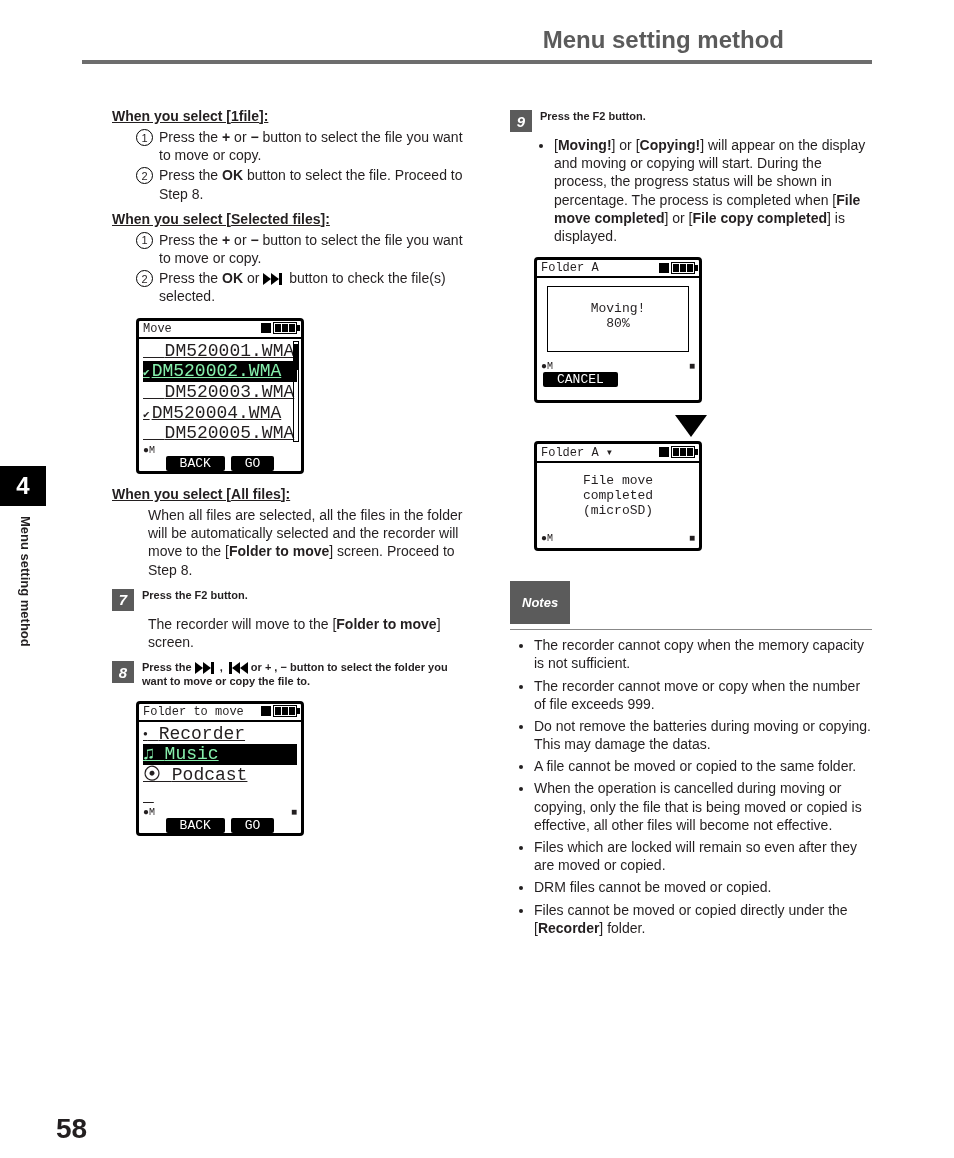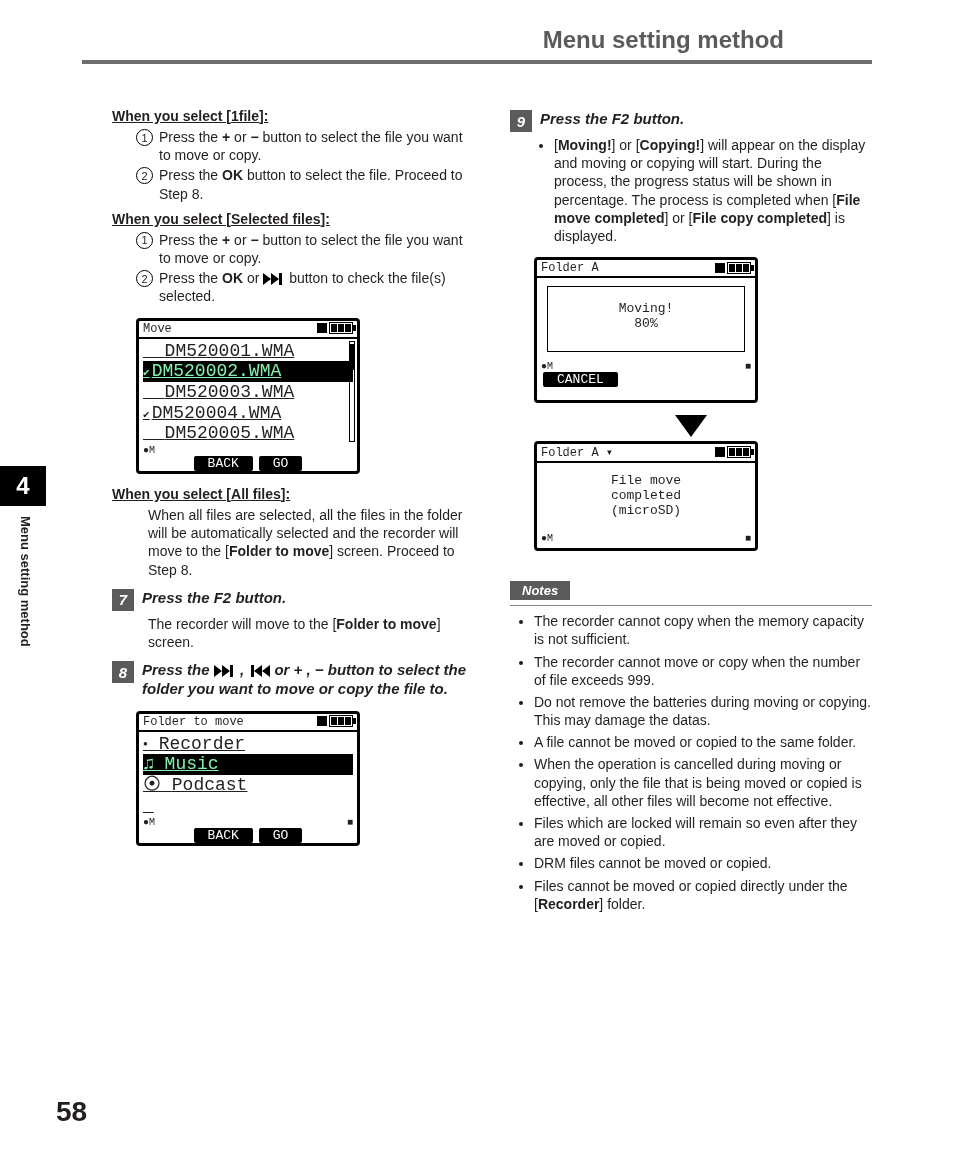--- a/index.html
+++ b/index.html
@@ -41,21 +41,21 @@
   .side-tab .vlabel {
     writing-mode: vertical-rl;
     font-weight: 700;
     font-size: 13px;
     padding-top: 10px;
     margin-left: 18px;
   }
   .page-number {
     position: absolute;
     left: 56px;
-    bottom: 30px;
+    bottom: 13px;
     font-weight: 800;
     font-size: 28px;
   }
   .content {
     display: flex;
     gap: 36px;
     padding: 36px 82px 0 112px;
   }
   .col { flex: 1; min-width: 0; }
   .sel-heading {
@@ -82,26 +82,26 @@
     background: #5b5b5b;
     color: #fff;
     font-style: italic;
     font-weight: 700;
     width: 22px; height: 22px;
     display: inline-flex;
     align-items: center; justify-content: center;
     flex-shrink: 0;
     font-size: 15px;
   }
-  .step-title { font-weight: 700; font-size: 15px; line-height: 1.25; font-style: italic;}
+  .step-title { font-weight: 700; font-size: 11px; line-height: 1.25;}
   b, strong { font-weight: 700; }
   .lcd {
     border: 3px solid #000;
     border-radius: 4px;
-    width: 224px;
+    width: 168px;
     margin: 12px 0 12px 24px;
     font-family: "Consolas","Courier New",monospace;
     font-size: 13px;
     overflow: hidden;
   }
   .lcd-title {
     display: flex;
     justify-content: space-between;
     padding: 1px 4px;
     border-bottom: 2px solid #000;
@@ -118,21 +118,21 @@
     position:absolute; right:2px; top:2px; bottom:2px; width:6px;
     border:1px solid #000;
   }
   .lcd-scroll .thumb { background:#000; position:absolute; left:0; right:0; top:2px; height:26px;}
   .notes-header {
     background: #5b5b5b;
     color: #fff;
     font-style: italic;
     font-weight: 700;
     font-size: 13px;
-    padding: 2px 12px;
+    padding: 14px 12px;
     display: inline-block;
     margin: 18px 0 6px 0;
     text-align: right;
   }
   .notes-rule { border-top: 1px solid #888; margin-top: -1px; margin-bottom: 6px;}
   ul.bullets { list-style: disc; padding-left: 24px; }
   ul.bullets li { margin-bottom: 4px; line-height: 1.3; }
   .arrow-down {
     width: 0; height: 0;
     border-left: 16px solid transparent;

